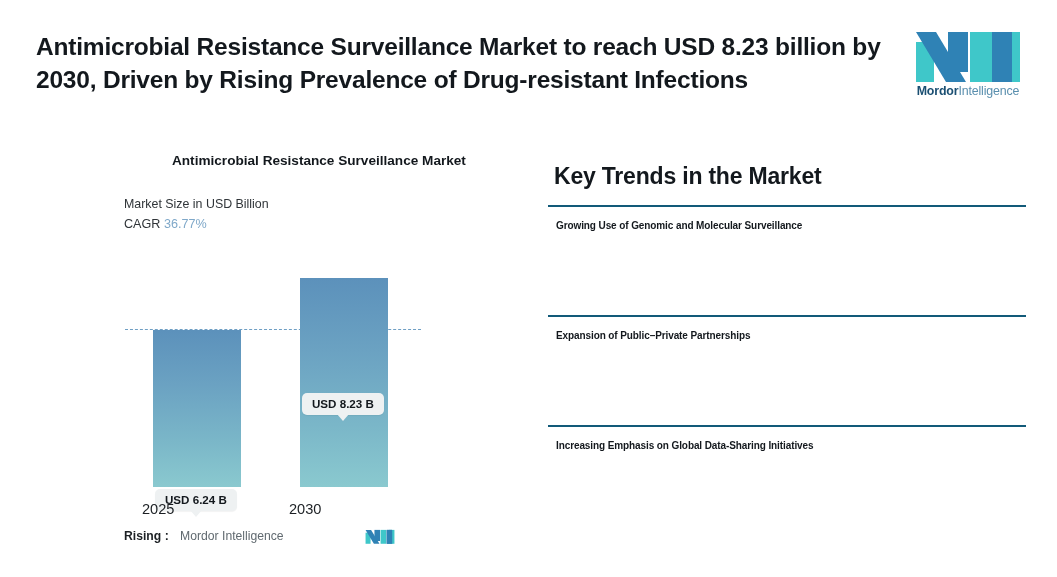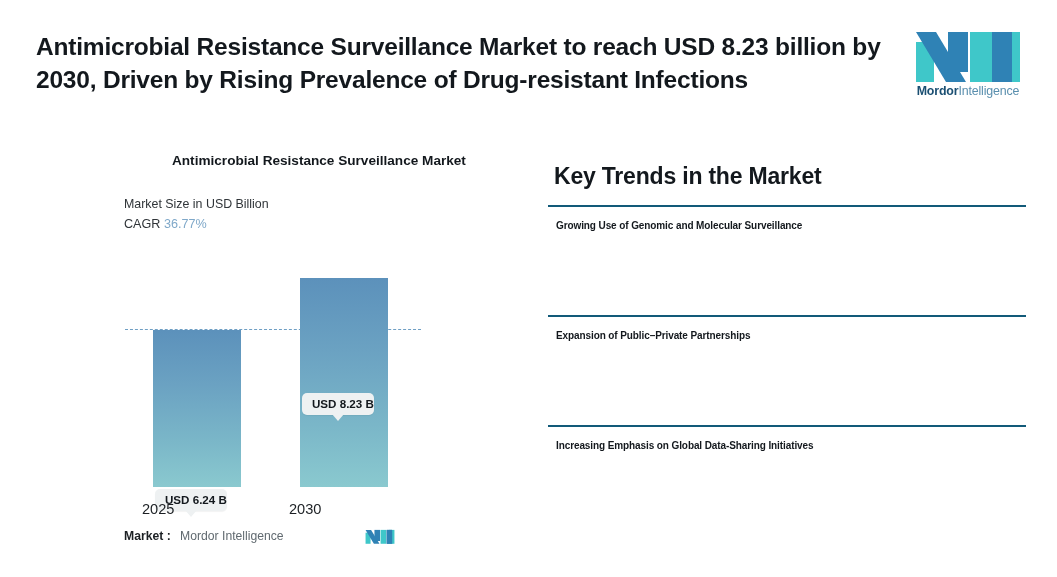--- a/index.html
+++ b/index.html
@@ -69,21 +69,21 @@
   .xtick{
     position:absolute;bottom:43px;width:110px;text-align:left;
     font-size:14.6px;font-weight:400;color:#1c2024;
   }
   #xtick-2025{left:142px;}
   #xtick-2030{left:289px;}
 
   .callout{
     position:absolute;
     background:#eef1f2;border-radius:5px;
-    padding:4px 0 5px 10px;
+    padding:4px 10px 5px 10px;
     font-size:11.6px;font-weight:700;color:#13181d;white-space:nowrap;
     box-shadow:0 1px 1px rgba(0,0,0,.05);
   }
   .callout::after{
     content:"";position:absolute;left:50%;margin-left:-6px;bottom:-6px;
     width:0;height:0;border-left:6px solid transparent;
     border-right:6px solid transparent;border-top:7px solid #eef1f2;
   }
   #callout-2025{left:155px;top:304px;margin-top:45px;}
   #callout-2030{left:302px;top:253px;}
@@ -163,21 +163,21 @@
     <div class="bar" id="bar-2030"></div>
 
     <div class="callout" id="callout-2025">USD 6.24 B</div>
     <div class="callout" id="callout-2030">USD 8.23 B</div>
 
     <div class="xtick" id="xtick-2025">2025</div>
     <div class="xtick" id="xtick-2030">2030</div>
   </div>
 
   <div id="source-row">
-    <span id="source-label">Market :</span>
+    <span id="source-label">Rising :</span>
     <span id="source-value">Mordor Intelligence</span>
     <svg id="source-mark" viewBox="0 0 108 56" xmlns="http://www.w3.org/2000/svg">
       <polygon points="2,56 2,16 20,16 20,56" fill="#3fc7c9"></polygon>
       <polygon points="2,6 22,6 52,56 32,56" fill="#2f82b5"></polygon>
       <polygon points="34,6 54,6 54,46 34,46" fill="#2f82b5"></polygon>
       <polygon points="56,6 76,6 76,56 56,56" fill="#3fc7c9"></polygon>
       <polygon points="78,6 98,6 98,56 78,56" fill="#2f82b5"></polygon>
       <polygon points="86,6 106,6 106,56 86,56" fill="#3fc7c9"></polygon>
       <polygon points="78,6 98,6 98,56 78,56" fill="#2f82b5"></polygon>
     </svg>

